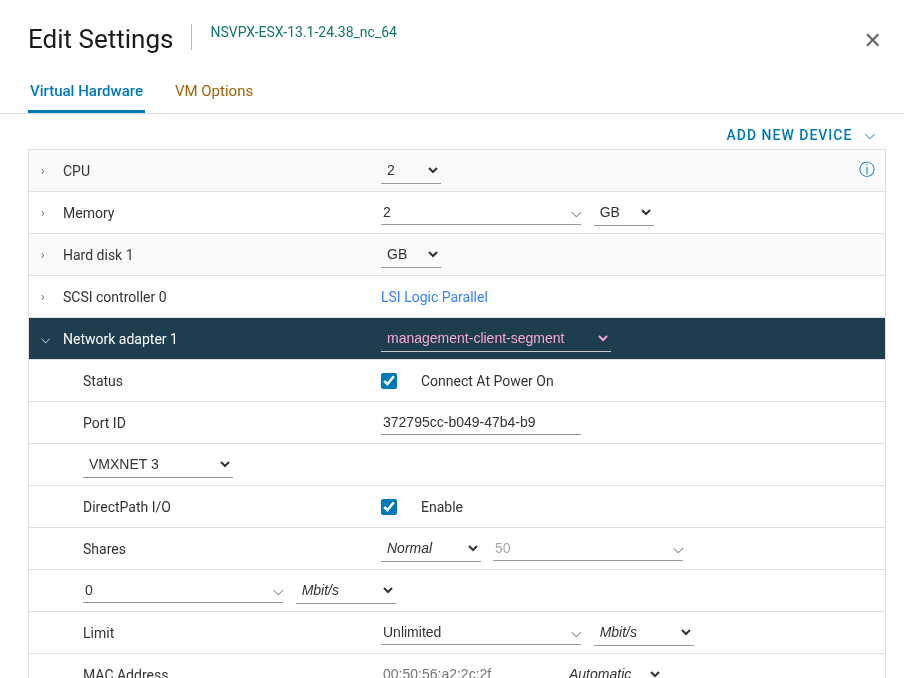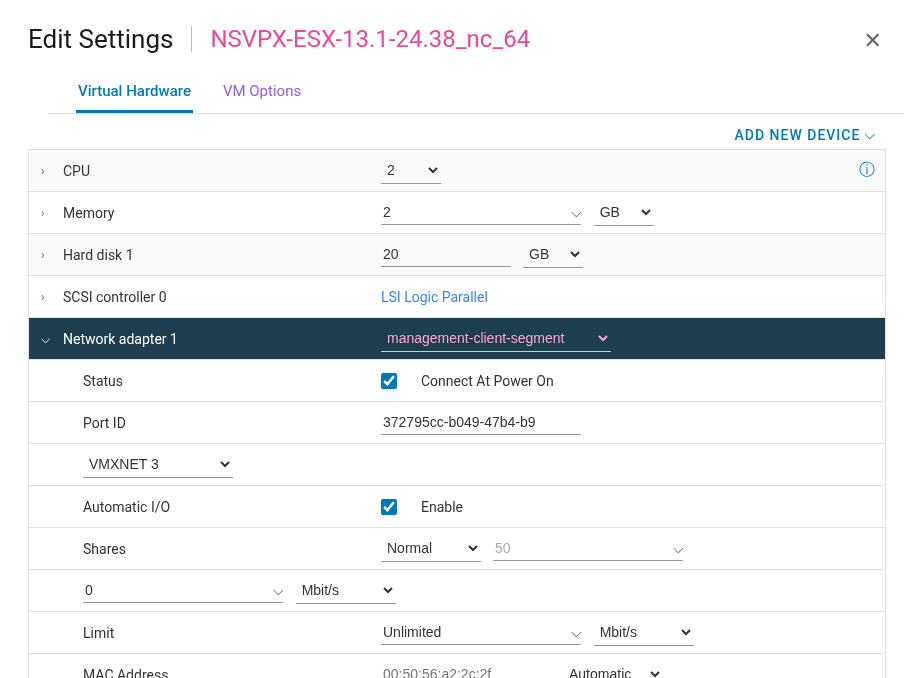--- a/index.html
+++ b/index.html
@@ -13,59 +13,58 @@
     overflow: hidden;
   }
   .modal {
     position: relative;
     width: 100%;
     height: 100%;
     padding: 0;
   }
   .header {
     display: flex;
-    align-items: center;
+    align-items: flex-start;
     padding: 24px 28px 8px 28px;
     gap: 18px;
   }
   .header h1 {
     font-size: 26px;
     font-weight: 400;
     color: #1a1a1a;
   }
   .vline {
     width: 1px;
     height: 26px;
     background: #bbb;
   }
   .header .subtitle {
-    font-size: 24px;
-    color: #ec4899;
+    font-size: 14px;
+    color: #0f766e;
   }
   .close-btn {
     position: absolute;
     right: 22px;
     top: 28px;
     font-size: 22px;
     color: #666;
     cursor: pointer;
     background: none;
     border: none;
   }
   .tabs {
     display: flex;
     padding: 12px 28px 0 28px;
     border-bottom: 1px solid #ddd;
     gap: 28px;
-    margin-left: 48px;
   }
   .tab {
     padding: 8px 2px 10px 2px;
     font-size: 15px;
-    color: #8b5cf6;
+    color: #a16207;
     cursor: pointer;
     border-bottom: 3px solid transparent;
   }
   .tab.active {
     color: #0079b8;
     border-bottom: 3px solid #0079b8;
     font-weight: 500;
   }
   .body-scroll {
     position: relative;
@@ -78,21 +77,21 @@
     padding: 12px 10px 6px 10px;
   }
   .add-device-btn {
     color: #0079b8;
     font-size: 14px;
     font-weight: 500;
     letter-spacing: 1px;
     cursor: pointer;
     display: inline-flex;
     align-items: center;
-    gap: 4px;
+    gap: 12px;
   }
   .table {
     border: 1px solid #e0e0e0;
     border-bottom: none;
   }
   .row {
     display: flex;
     align-items: center;
     border-bottom: 1px solid #e0e0e0;
     min-height: 42px;
@@ -159,21 +158,21 @@
   }
   .chk input[type="checkbox"] {
     width: 16px;
     height: 16px;
     accent-color: #0079b8;
   }
   .readonly-text { color: #3b82f6; }
   .placeholder-text { color: #aaa; }
   .wide-input { width: 200px; }
   .sel-small { min-width: 60px; }
-  .sel-med { min-width: 100px; }
+  .sel-med { min-width: 100px; font-style: italic; }
   .cursor-i {
     position: absolute;
     font-size: 22px;
     color: #7a1874;
     font-weight: bold;
     pointer-events: none;
     left: 482px;
     top: 560px;
   }
   ::-webkit-scrollbar { width: 10px; }
@@ -236,21 +235,20 @@
           </select>
         </div>
       </div>
 
       <div class="row">
         <div class="label-col">
           <span class="caret">›</span>
           <span>Hard disk 1</span>
         </div>
         <div class="value-col">
-          <input class="uline-input" style="width: 130px;" value="20">
           <select class="uline-select sel-small">
             <option>GB</option>
           </select>
         </div>
       </div>
 
       <div class="row white">
         <div class="label-col">
           <span class="caret">›</span>
           <span>SCSI controller 0</span>
@@ -296,21 +294,21 @@
       <div class="row sub">
         <div class="value-col">
           <select class="uline-select" style="width:150px">
             <option>VMXNET 3</option>
           </select>
         </div>
       </div>
 
       <div class="row sub">
         <div class="label-col">
-          <span>Automatic I/O</span>
+          <span>DirectPath I/O</span>
         </div>
         <div class="value-col">
           <label class="chk">
             <input type="checkbox" checked="" style="">
             <span>Enable</span>
           </label>
         </div>
       </div>
 
       <div class="row sub">

